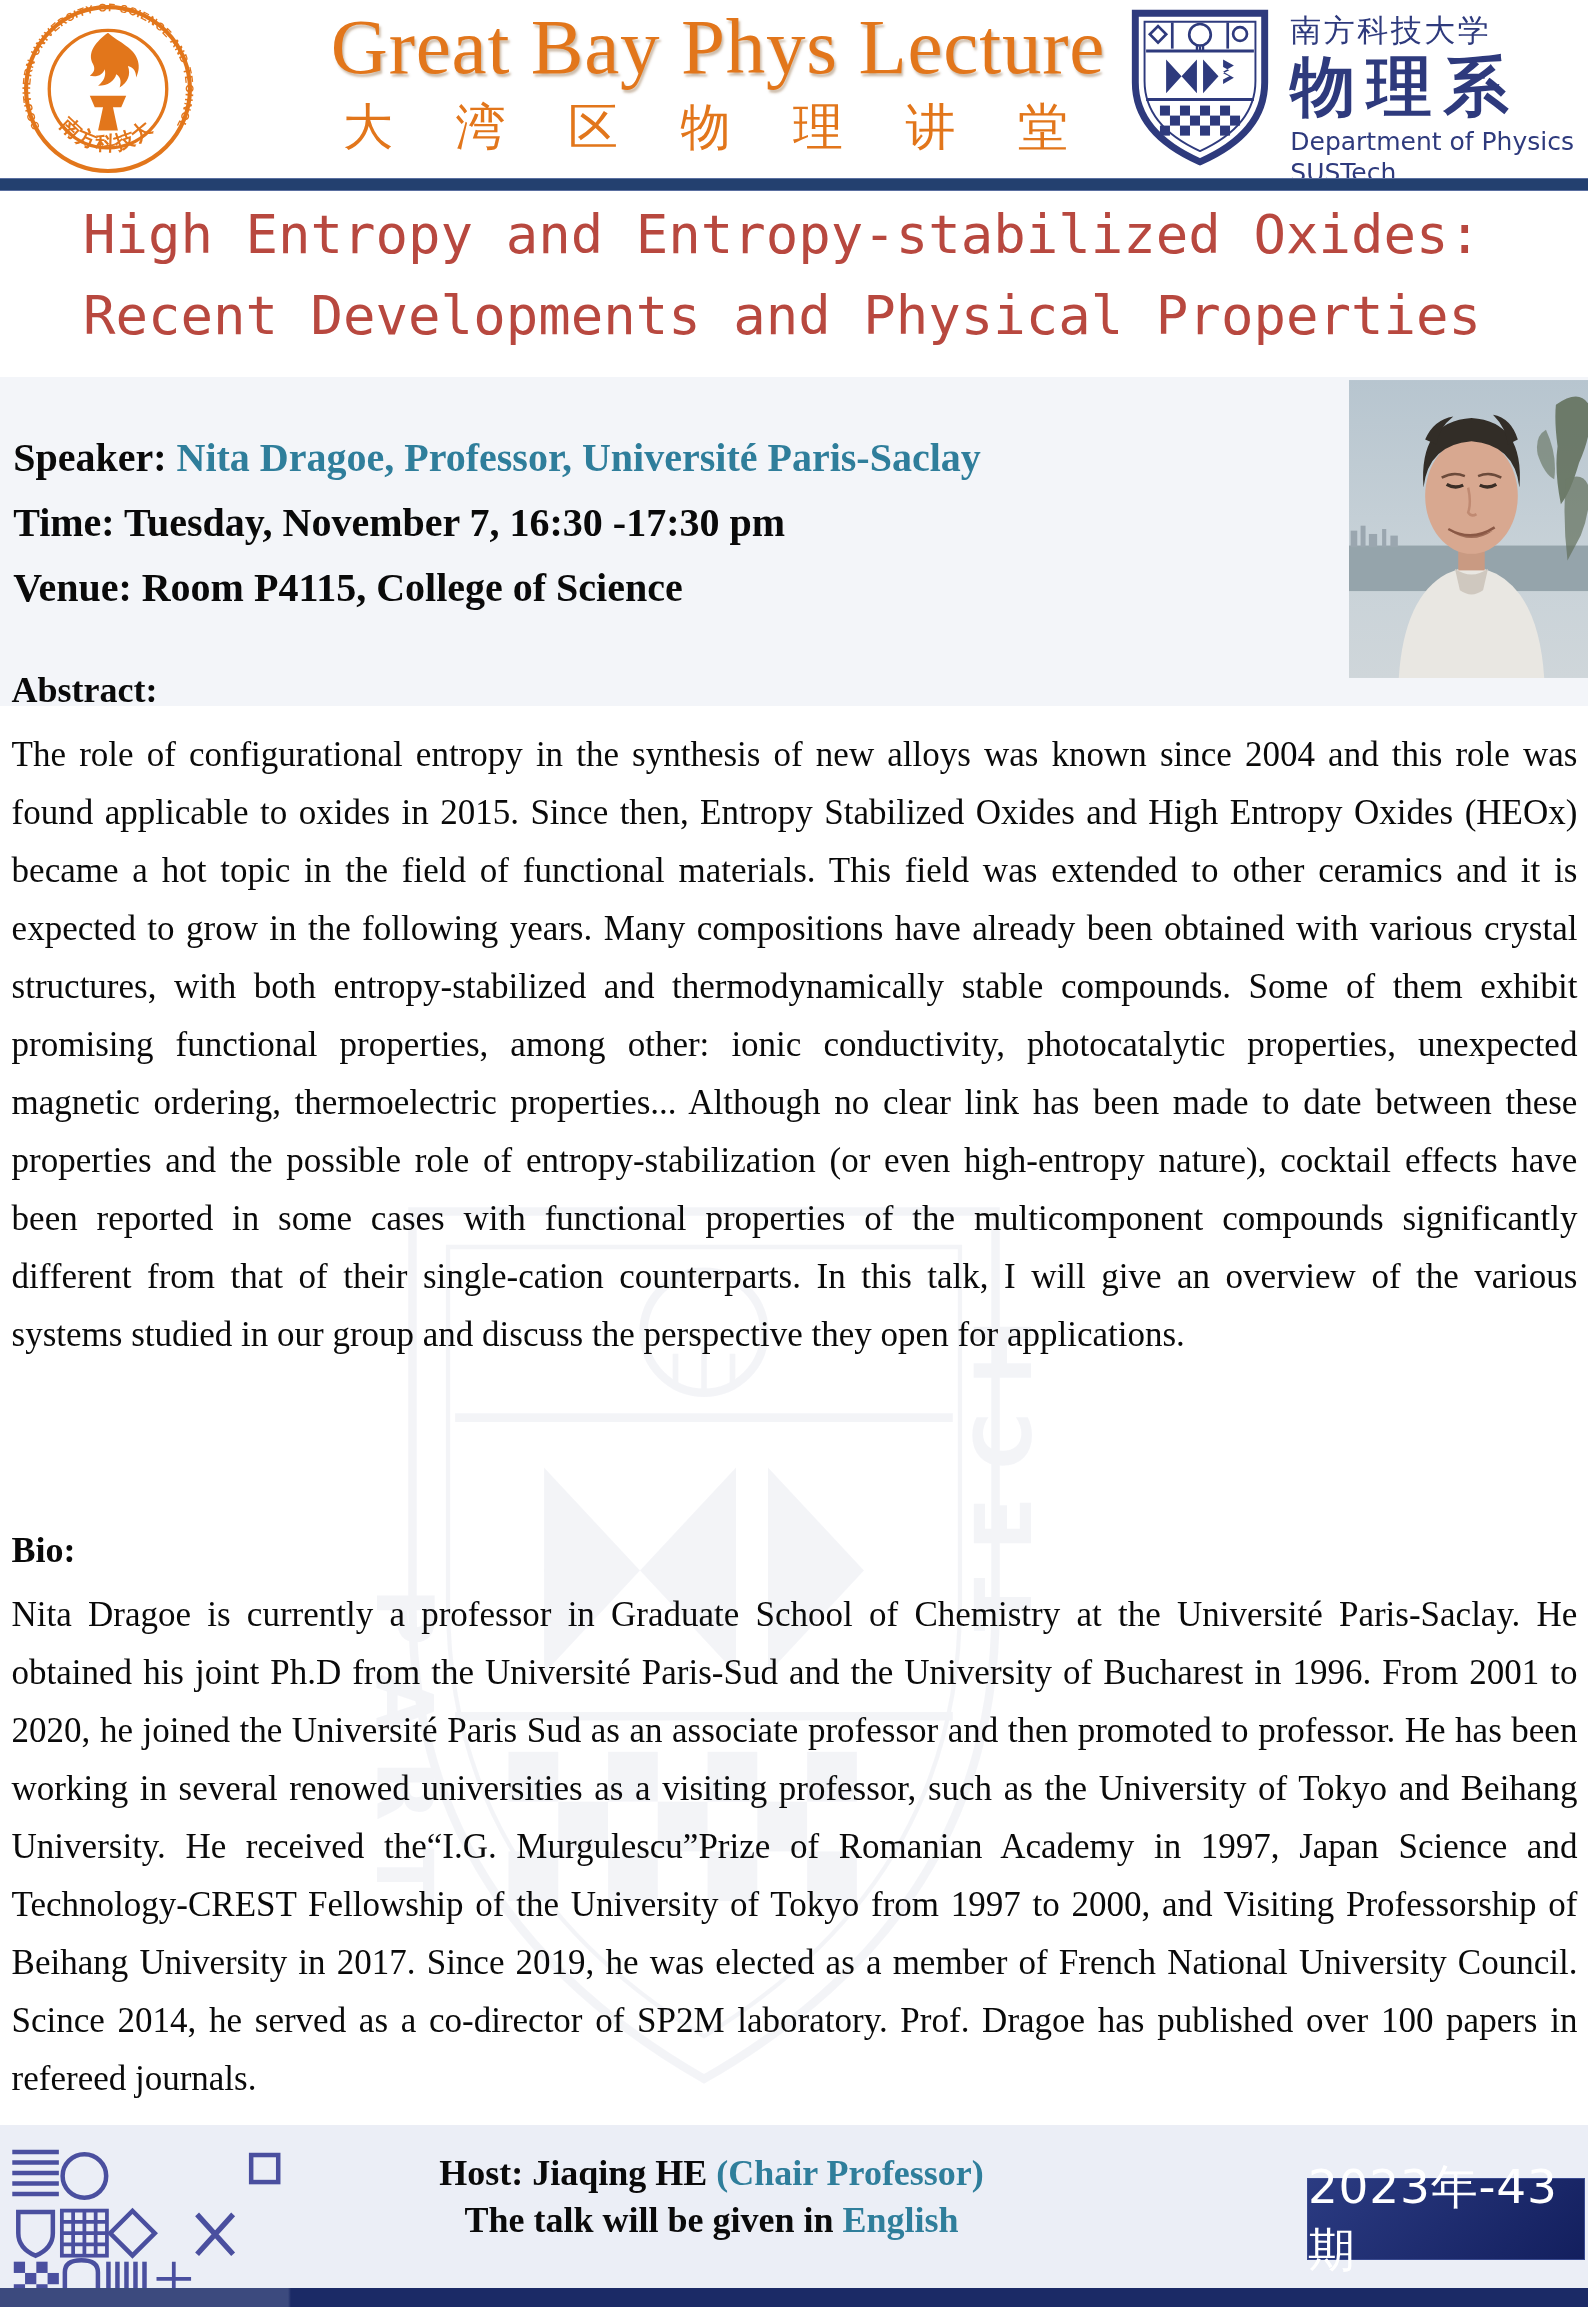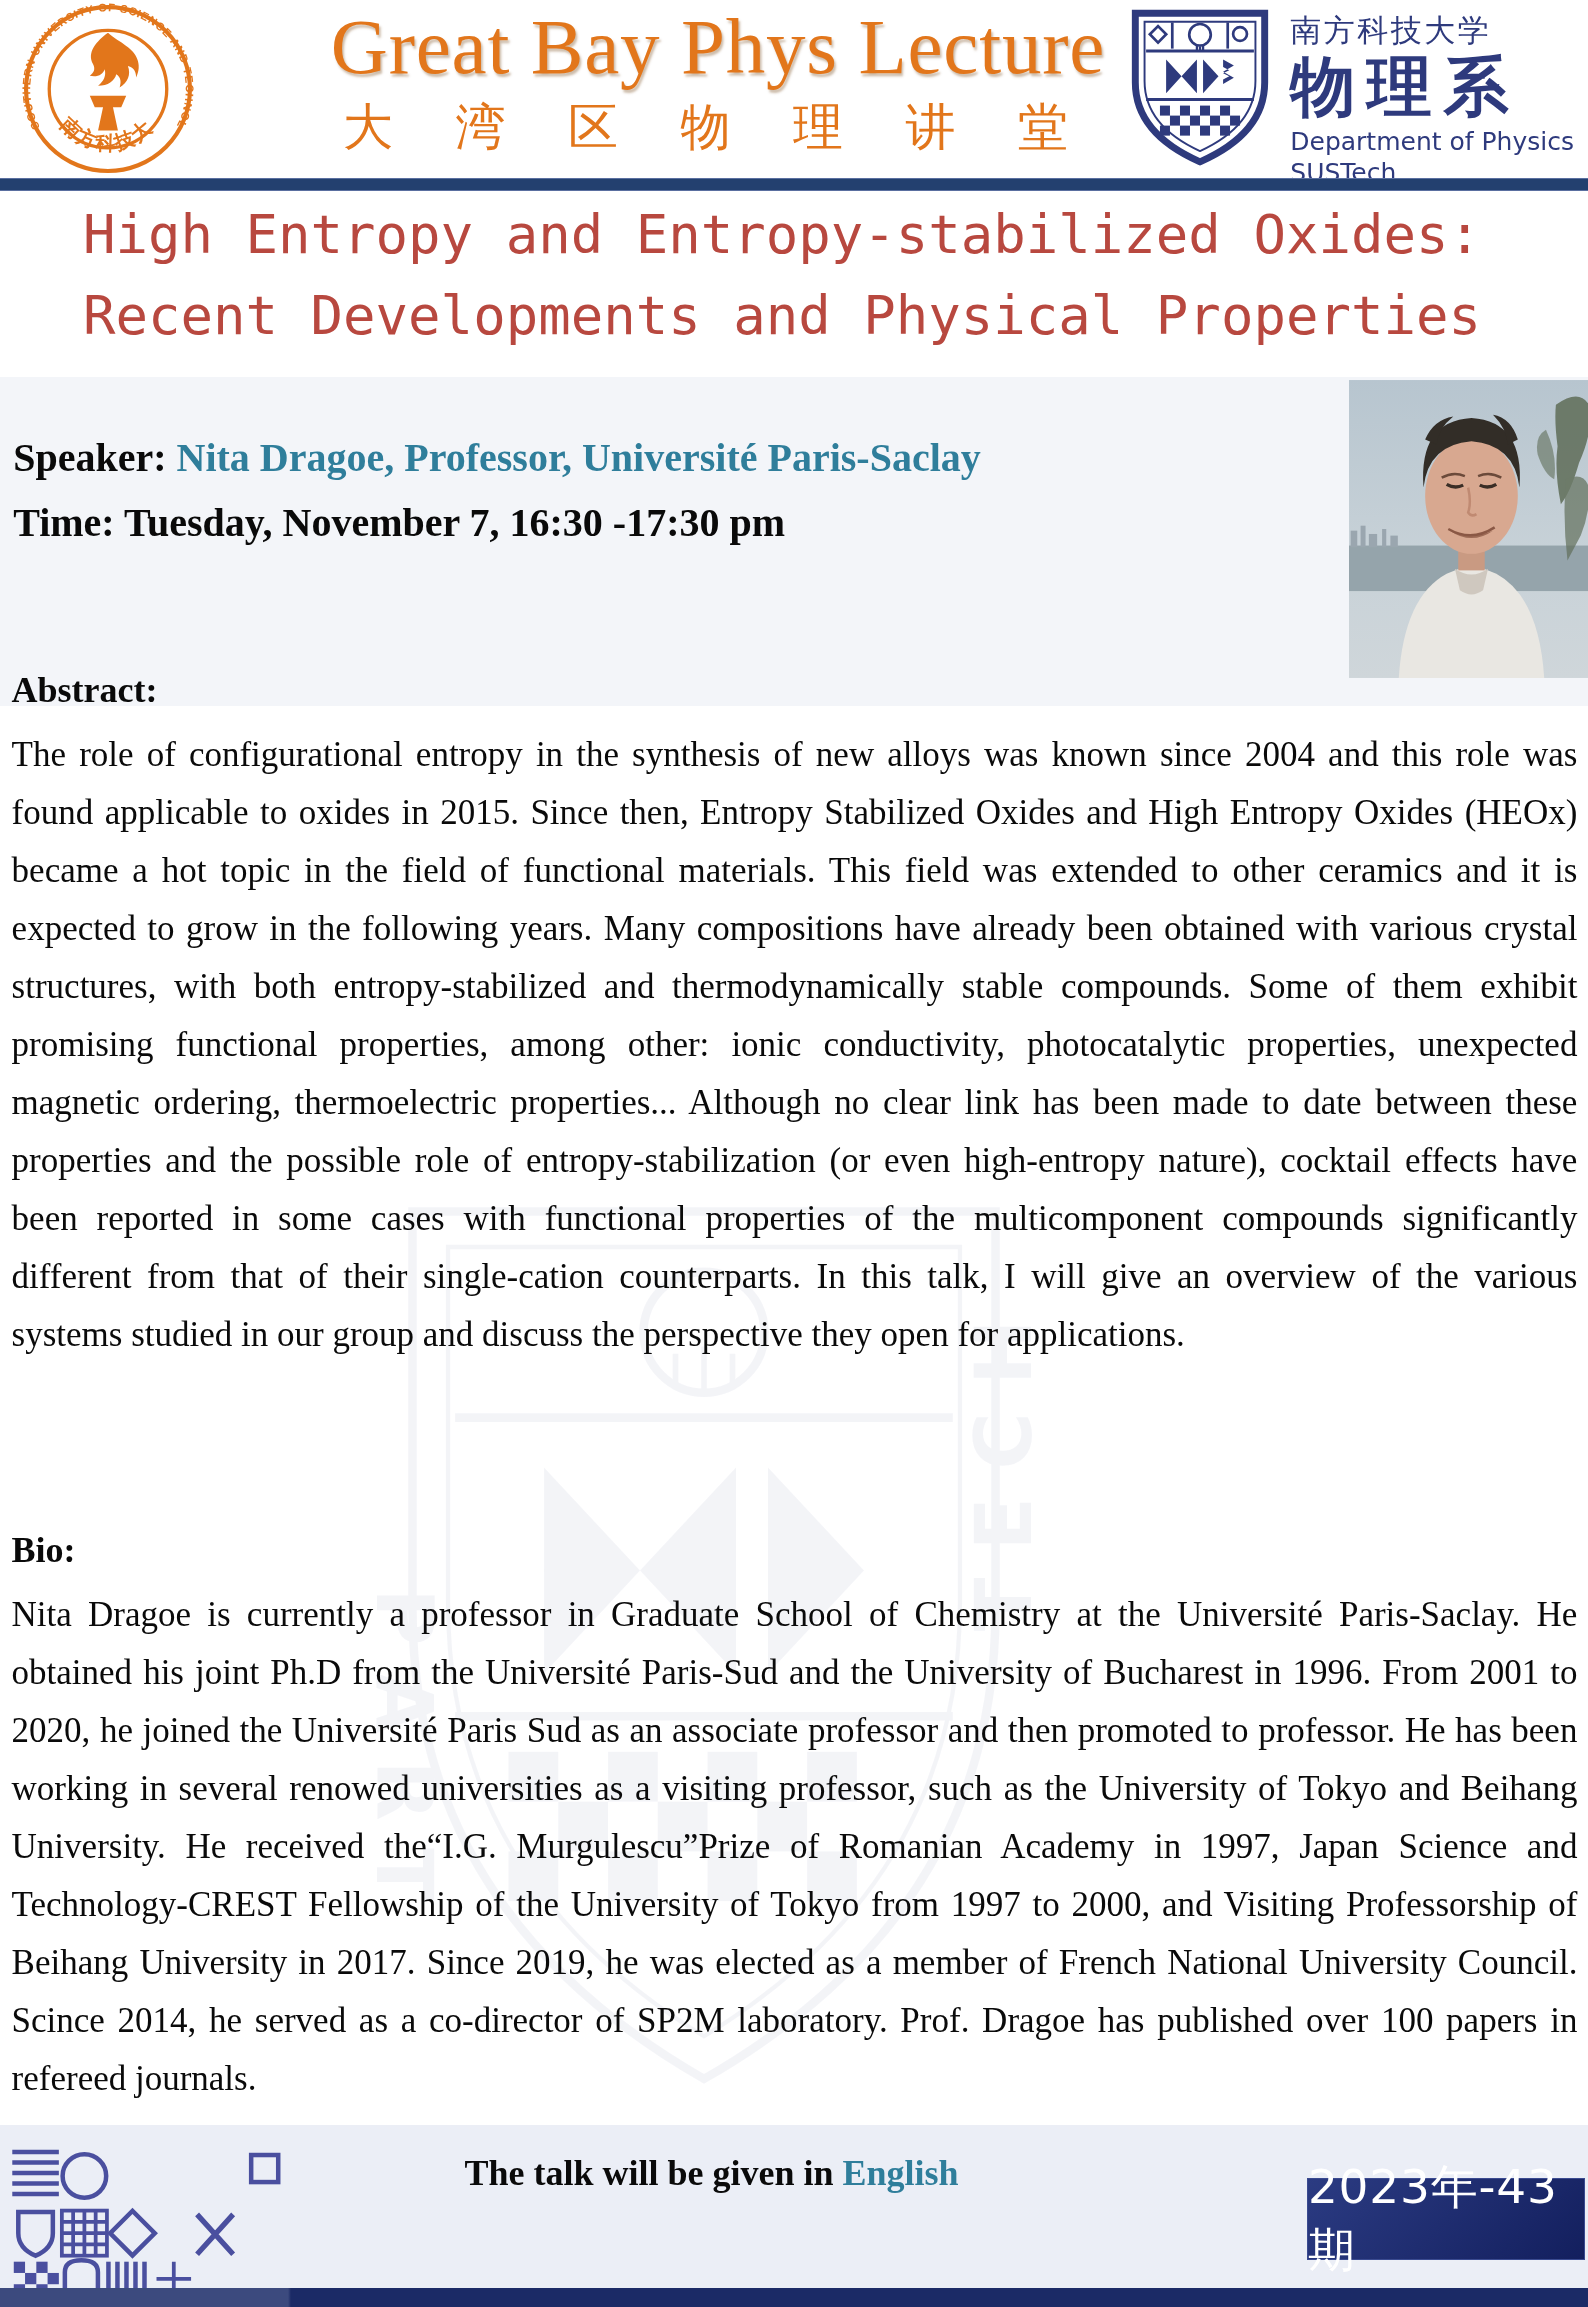--- a/index.html
+++ b/index.html
@@ -176,20 +176,24 @@
   <div class="layer speaker-band">
     <div class="speaker-rows">
       <div>
         <span>Speaker:</span>
         <span class="teal">Nita Dragoe, Professor, Université Paris-Saclay</span>
       </div>
       <div>
         <span>Time:</span>
         <span>Tuesday, November 7, 16:30 -17:30 pm</span>
       </div>
+      <div>
+        <span>Venue:</span>
+        <span>Room P4115, College of Science</span>
+      </div>
     </div>
 
     <svg class="photo" viewBox="0 0 290 360">
       <defs>
         <linearGradient id="sky" x1="0" y1="0" x2="0" y2="1">
           <stop offset="0" stop-color="#b7c5cf"></stop>
             <stop offset="0.6" stop-color="#c8d2d8"></stop>
             <stop offset="1" stop-color="#cfd6da"></stop>
         </linearGradient>
       </defs>
@@ -270,20 +274,23 @@
           <rect x="32" y="158" width="15" height="15"></rect>
         <rect x="17" y="173" width="15" height="15"></rect>
           <rect x="47" y="173" width="15" height="15"></rect>
         <rect x="2" y="188" width="15" height="15"></rect>
           <rect x="32" y="188" width="15" height="15"></rect>
       </g>
     </svg>
 
     <div class="host-block">
       <div>
+        <span>Host: Jiaqing HE </span><span class="teal">(Chair Professor)</span>
+      </div>
+      <div>
         <span>The talk will be given in </span><span class="teal">English</span>
       </div>
     </div>
 
     <div class="issue-badge">2023年-43期</div>
   </div>
 
   <div class="layer bottom-bar"></div>
 
 </div>

